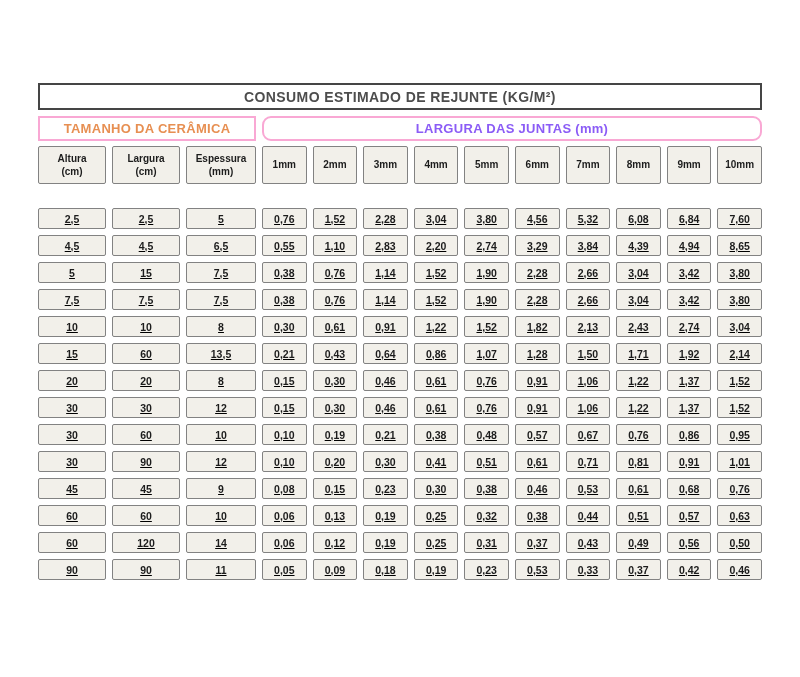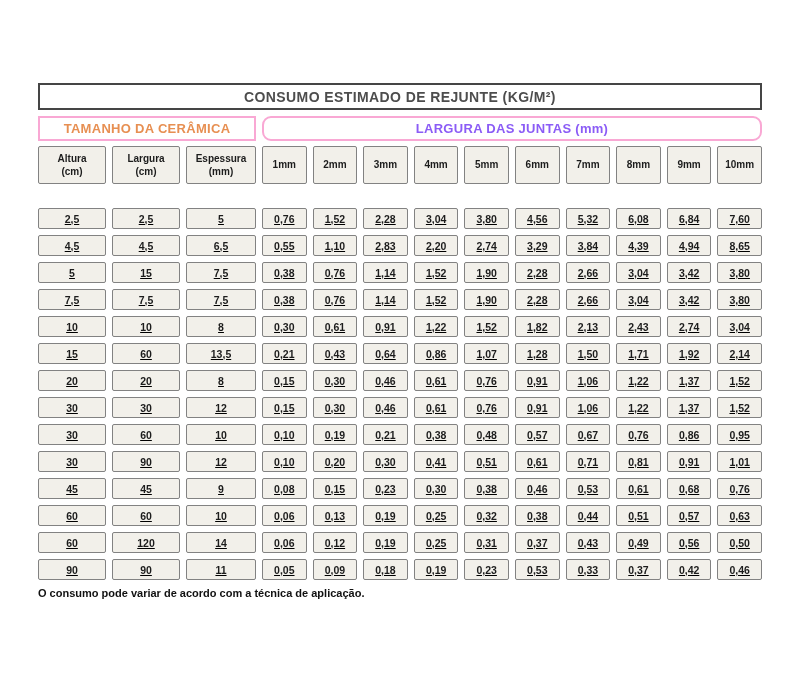--- a/index.html
+++ b/index.html
@@ -315,15 +315,14 @@
         <div class="cell">0,19</div>
         <div class="cell">0,23</div>
         <div class="cell">0,53</div>
         <div class="cell">0,33</div>
         <div class="cell">0,37</div>
         <div class="cell">0,42</div>
         <div class="cell">0,46</div>
       </div>
     </div>
 
-  <p class="footnote">O consumo pode variar de acordo com a técnica de aplicação.</p>
 
 </div>
 
 </body></html>

